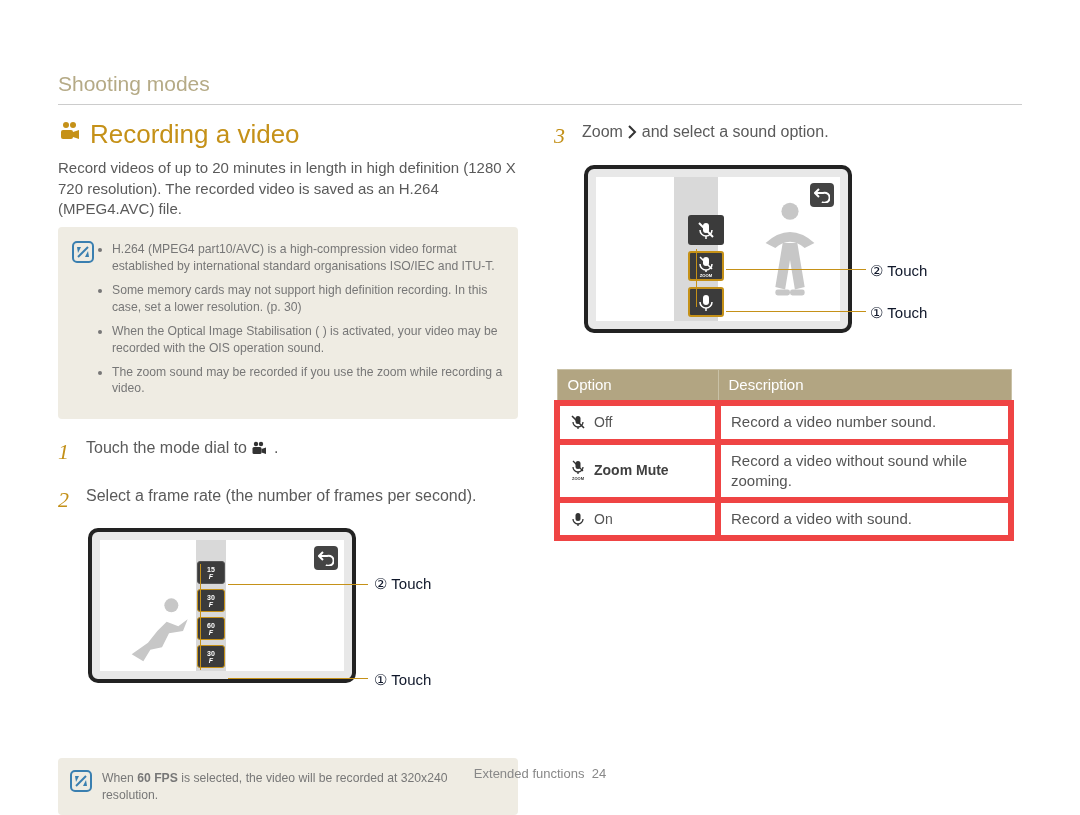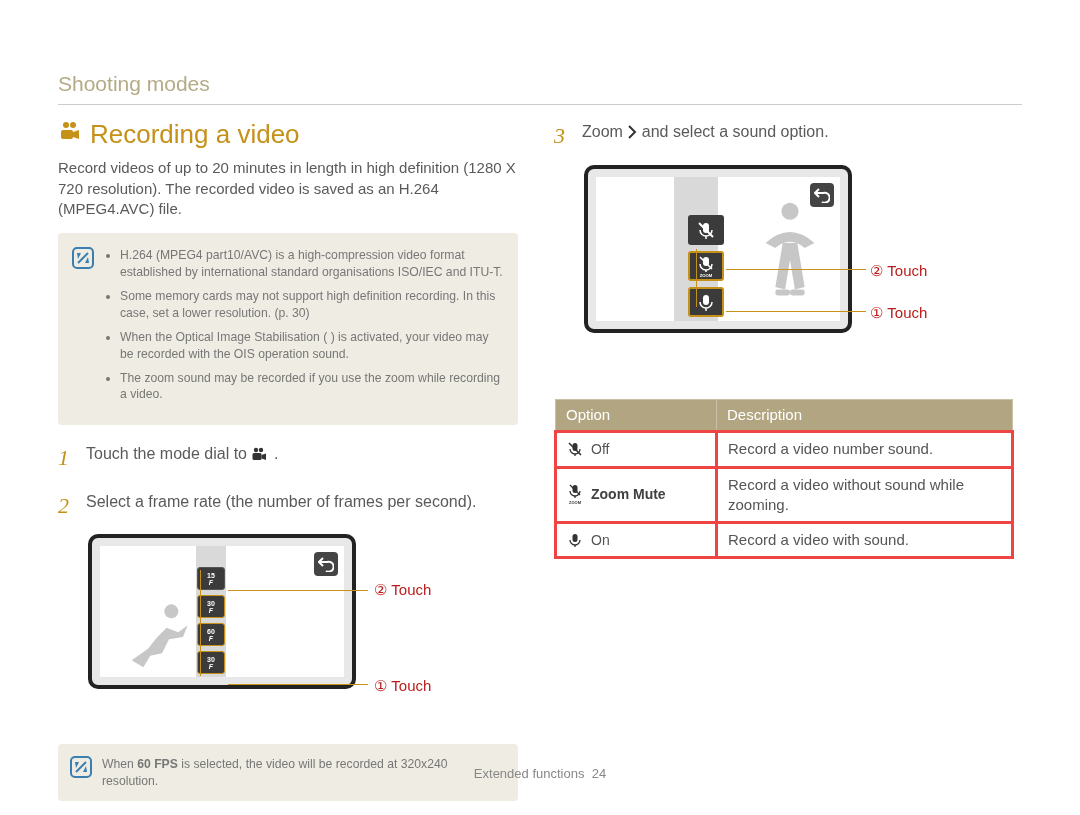--- a/index.html
+++ b/index.html
@@ -40,28 +40,28 @@
     gap: 8px;
     margin-bottom: 6px;
   }
   .title-text {
     color: #c59118;
     font-size: 26px;
     font-weight: 400;
     text-align: center;
   }
   .intro {
-    margin-bottom: 14px;
+    margin-bottom: 8px;
   }
   .note-box {
     background: #efece3;
     border-radius: 4px;
     padding: 14px 14px 14px 14px;
     display: flex;
-    gap: 12px;
+    gap: 4px;
     color: #777;
     font-size: 12.2px;
     line-height: 1.35;
   }
   .note-bullets {
     margin: 0;
     padding-left: 14px;
   }
   .note-bullets li {
     margin-bottom: 8px;
@@ -164,21 +164,21 @@
     position: absolute;
     width: 1px;
     background: #c59118;
   }
   .callout {
     position: absolute;
     font-size: 15px;
     color: #444;
     width: 200px;
   }
-  .callout .b { color: #b91c1c; }
+  .callout .b { color: #0f172a; }
 
   .diagram-area-2 {
     position: relative;
     margin-top: 14px;
     height: 190px;
   }
   .option-list-2 {
     position: absolute;
     left: 92px;
     top: 38px;
@@ -218,34 +218,34 @@
     left: 8px; right: 8px; top: 8px; bottom: 8px;
     background: #fff;
   }
   .vert-bar-2 {
     position: absolute; top:0; bottom:0; left:78px; width:44px; background:#d9d9d9;
   }
 
   table.opt-table {
     border-collapse: collapse;
     width: 100%;
-    margin-top: 44px;
+    margin-top: 14px;
     font-size: 15px;
   }
   table.opt-table th {
     background: #b2a582;
     color: #fff;
     text-align: left;
     padding: 5px 10px;
     font-weight: 400;
     border: 1px solid #c9c1a6;
   }
   table.opt-table td {
     padding: 6px 10px;
-    border: 3px solid #ef4444;
+    border: 6px solid #ef4444;
     color: #555;
     vertical-align: middle;
   }
   .opt-cell {
     display: flex;
     align-items: center;
     gap: 8px;
     font-size: 14px;
   }
   .small-icon {
@@ -264,21 +264,21 @@
     vertical-align: -2px;
   }
   .note-small {
     background: #efece3;
     border-radius: 4px;
     padding: 12px;
     display: flex;
     gap: 10px;
     color: #777;
     font-size: 12.2px;
-    margin-top: 20px;
+    margin-top: 40px;
   }
 </style>
 </head>
 <body>
 
 <div class="page">
   <div class="section-header">Shooting modes</div>
 
   <div class="columns">
 

